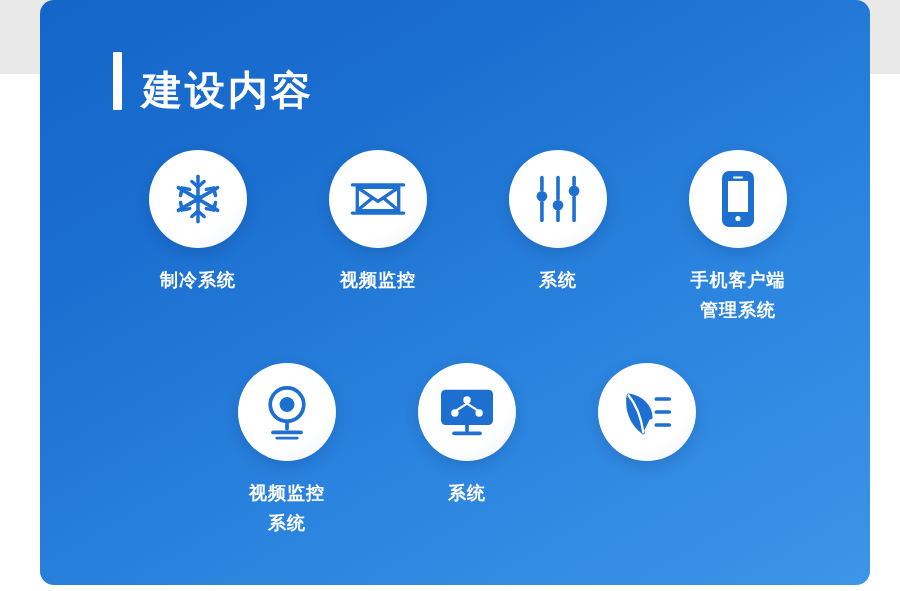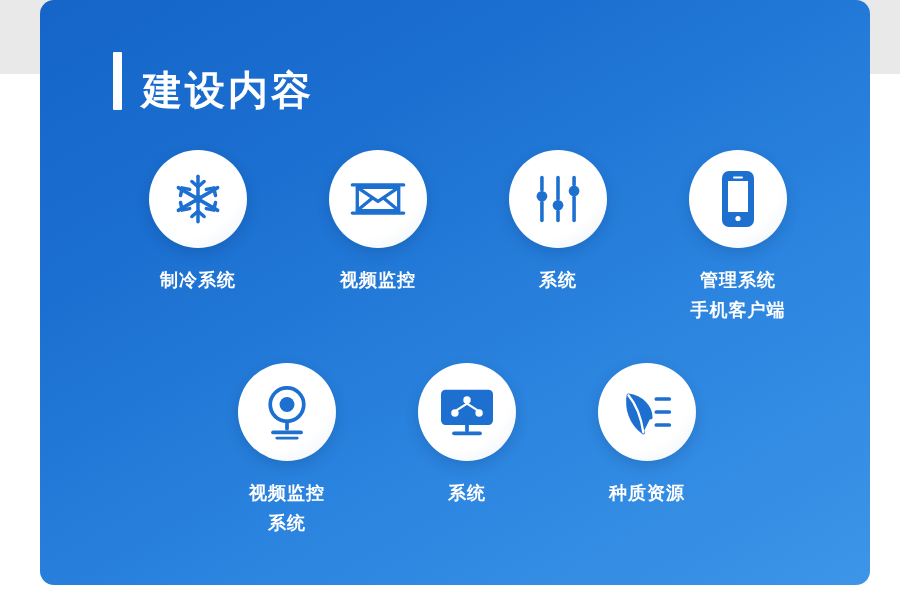--- a/index.html
+++ b/index.html
@@ -183,22 +183,22 @@
             <span>
               <svg width="40" height="58" viewBox="0 0 40 58" fill="none" stroke="#1d6fd0" stroke-width="4" stroke-linejoin="round">
                 <rect x="6" y="3" width="28" height="52" rx="5" ry="5" fill="#1d6fd0" stroke="#1d6fd0"></rect>
                 <rect x="10" y="11" width="20" height="31" fill="#ffffff" stroke="none"></rect>
                 <circle cx="20" cy="48.5" r="2.6" fill="#ffffff" stroke="none"></circle>
                 <line x1="16" y1="7.5" x2="24" y2="7.5" stroke="#ffffff" stroke-width="2" stroke-linecap="round"></line>
               </svg>
             </span>
           </div>
           <div class="caption">
+            <div>手机客户端</div>
             <div>管理系统</div>
-            <div>手机客户端</div>
           </div>
         </div>
 
       </div>
 
       <div class="row row-2">
 
         <div class="item">
           <div class="bubble">
             <span>
@@ -243,21 +243,20 @@
               <svg width="56" height="52" viewBox="0 0 60 56" fill="none" stroke="#1d6fd0" stroke-width="4" stroke-linecap="round" stroke-linejoin="round">
                 <path d="M26 50 C12 40 8 24 10 10 C24 12 34 22 34 34" fill="#1d6fd0" stroke="#1d6fd0"></path>
                 <path d="M10 10 C20 22 24 36 26 50" stroke="#ffffff" stroke-width="2.5" fill="none"></path>
                 <line x1="40" y1="14" x2="54" y2="14"></line>
                 <line x1="40" y1="28" x2="54" y2="28"></line>
                 <line x1="40" y1="42" x2="54" y2="42"></line>
               </svg>
             </span>
           </div>
           <div class="caption">
-            <div>种质资源</div>
           </div>
         </div>
 
       </div>
 
     </div>
   </div>
 </div>
 
 </body></html>

